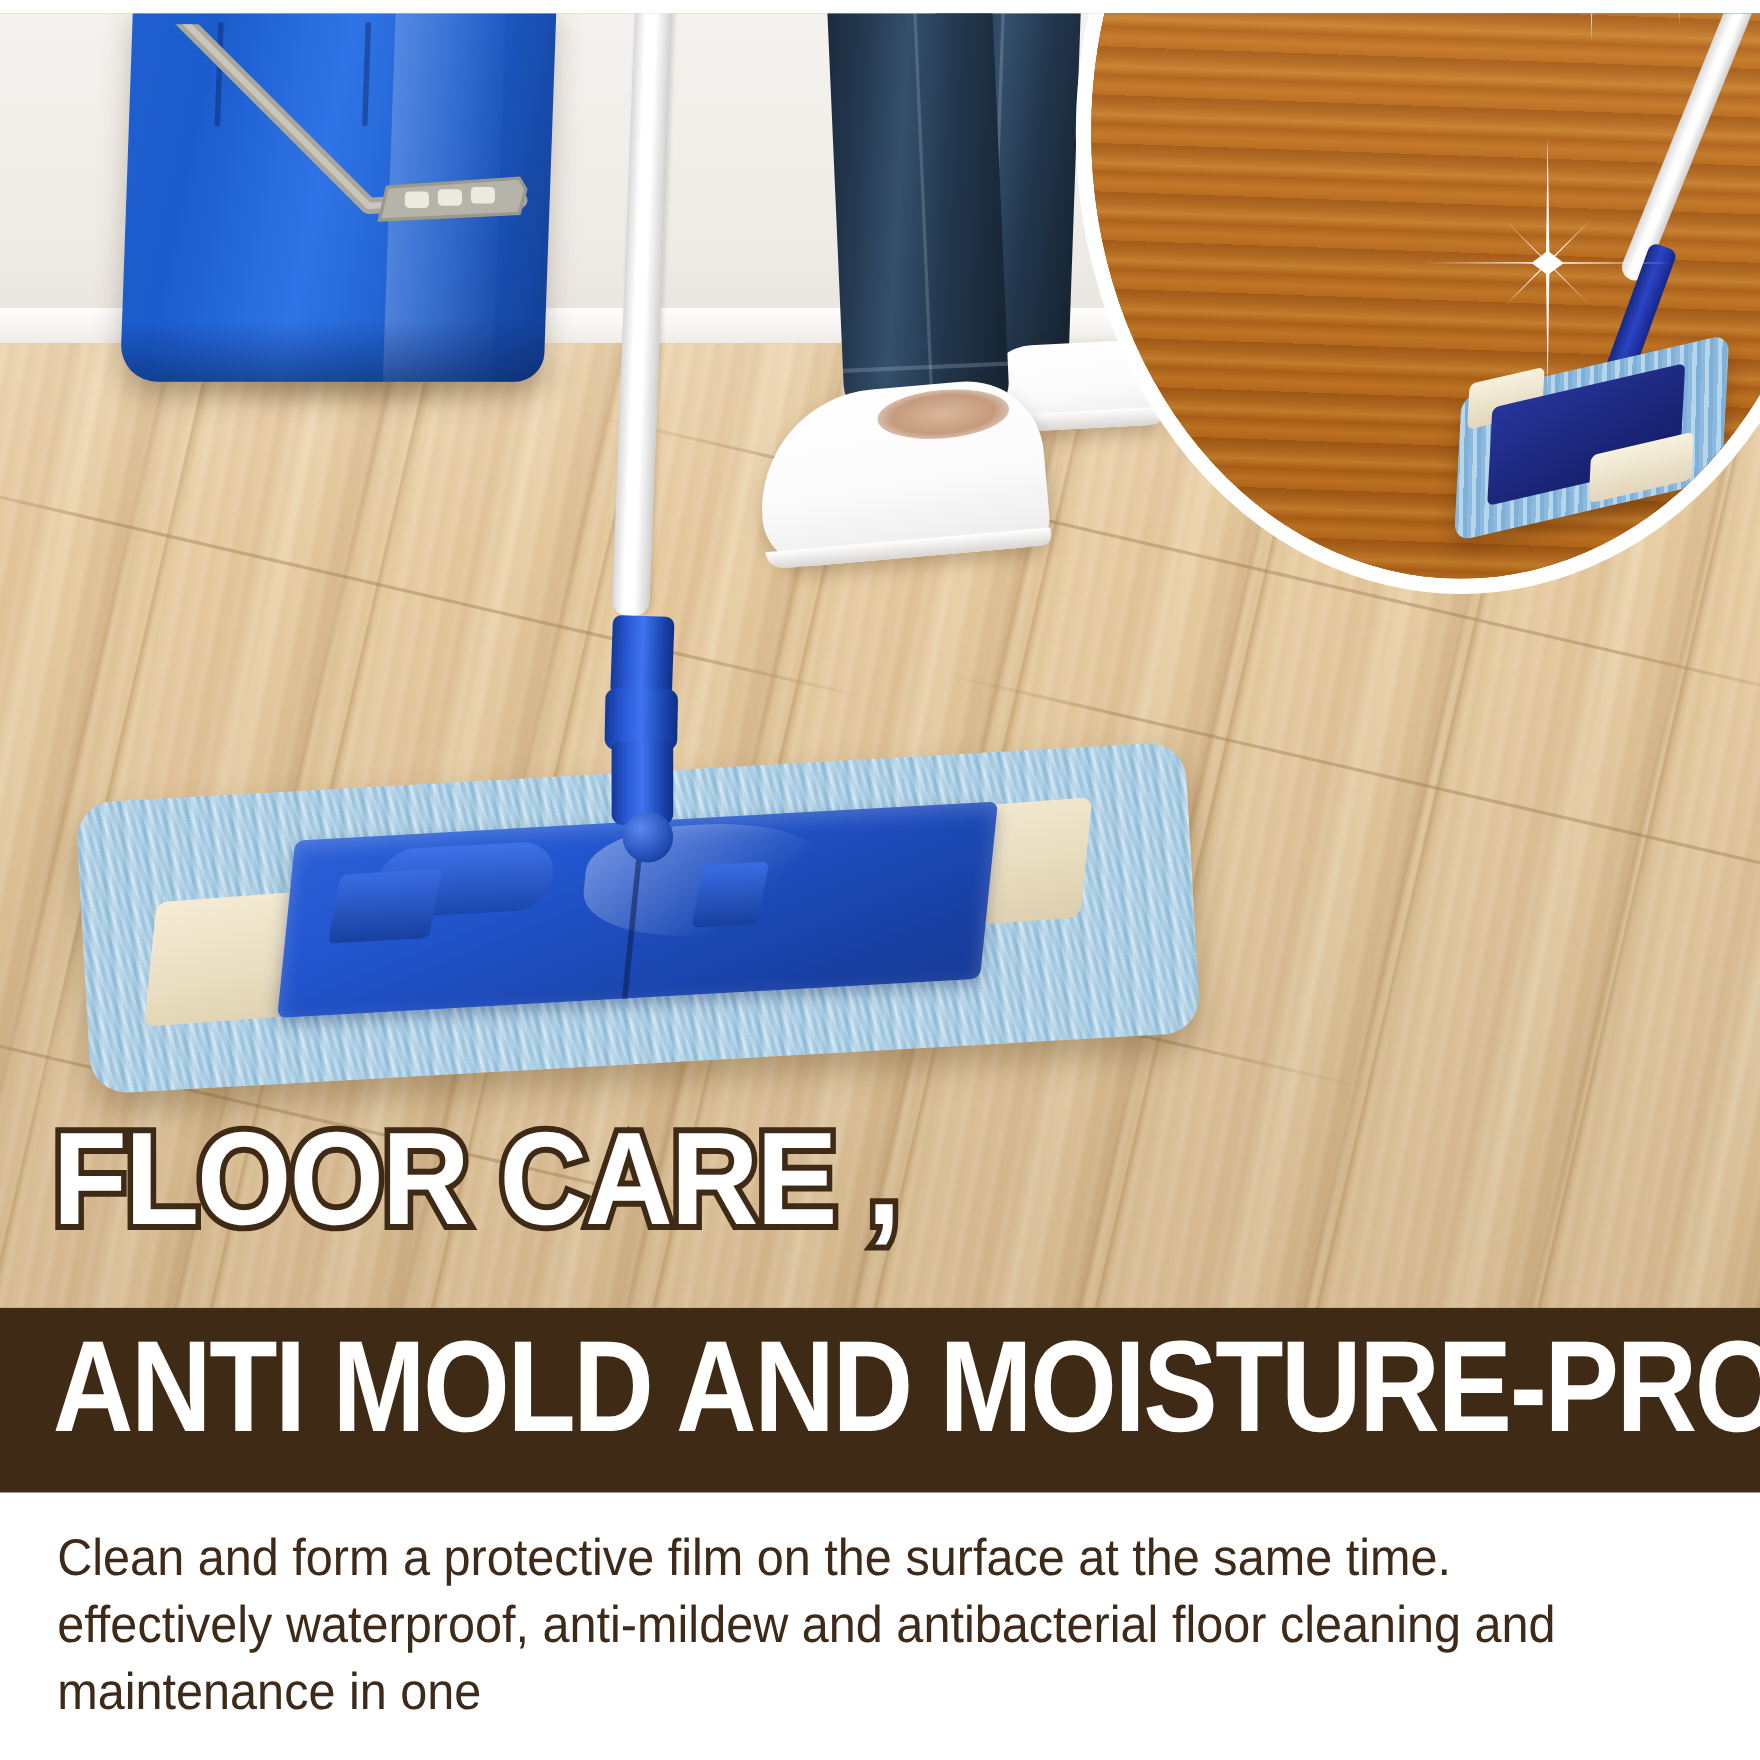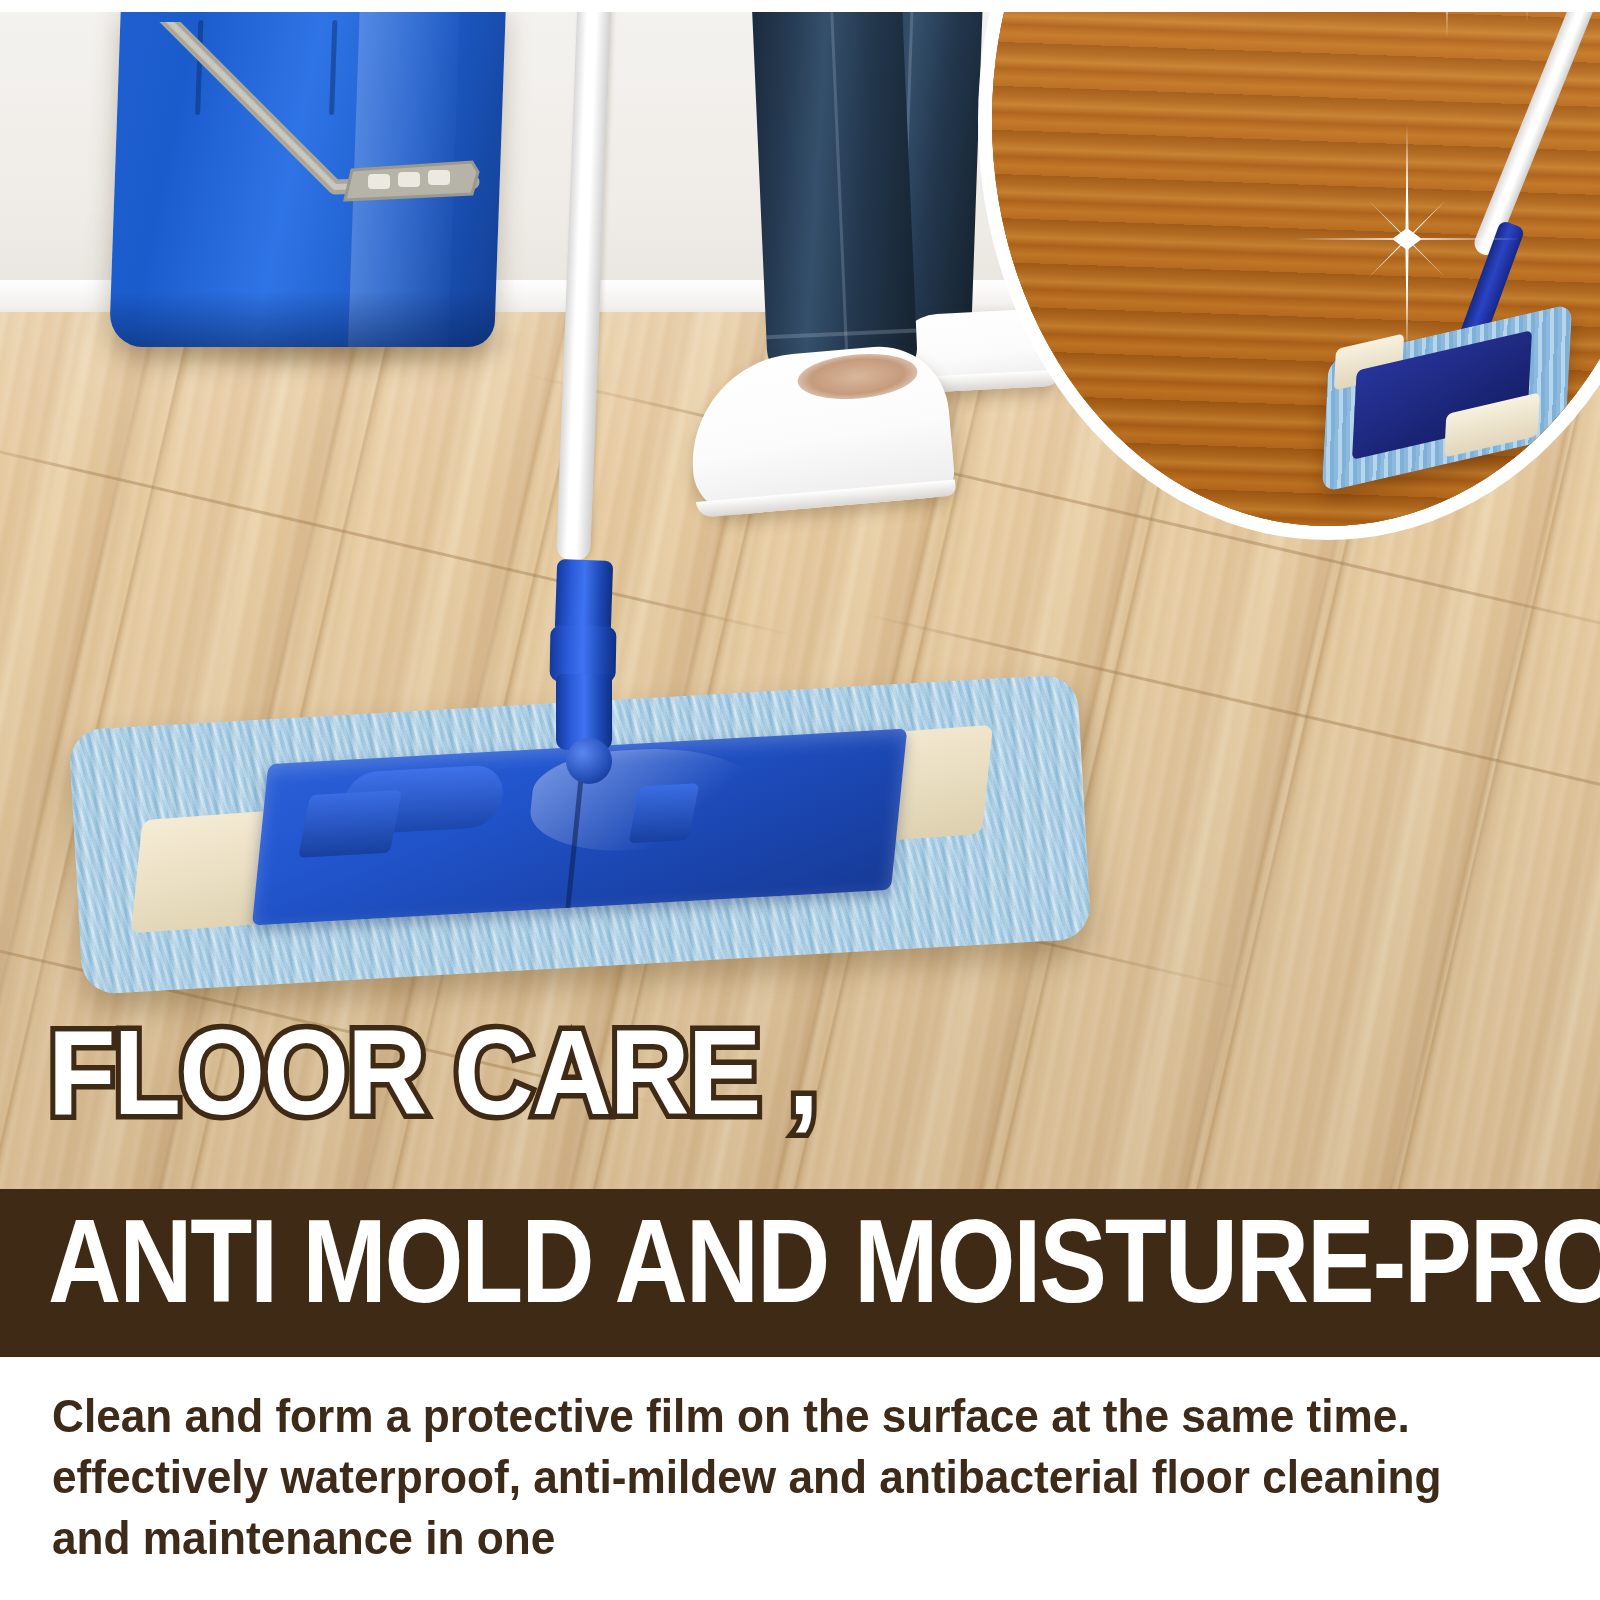--- a/index.html
+++ b/index.html
@@ -408,21 +408,20 @@
     transform-origin: left top;
     white-space: nowrap;
   }
 
   
   .body-block {
     position:absolute;
     left: 0; top: 1345px;
     width: 1600px; height: 216px;
     background: #ffffff;
-    font-weight: bold;
   }
   .body-text {
     position:absolute;
     left: 52px;
     top: 28px;
     width: 1545px;
     font-family: "Liberation Sans", sans-serif;
     font-size: 47px;
     line-height: 1.30;
     color: #3d2a18;

